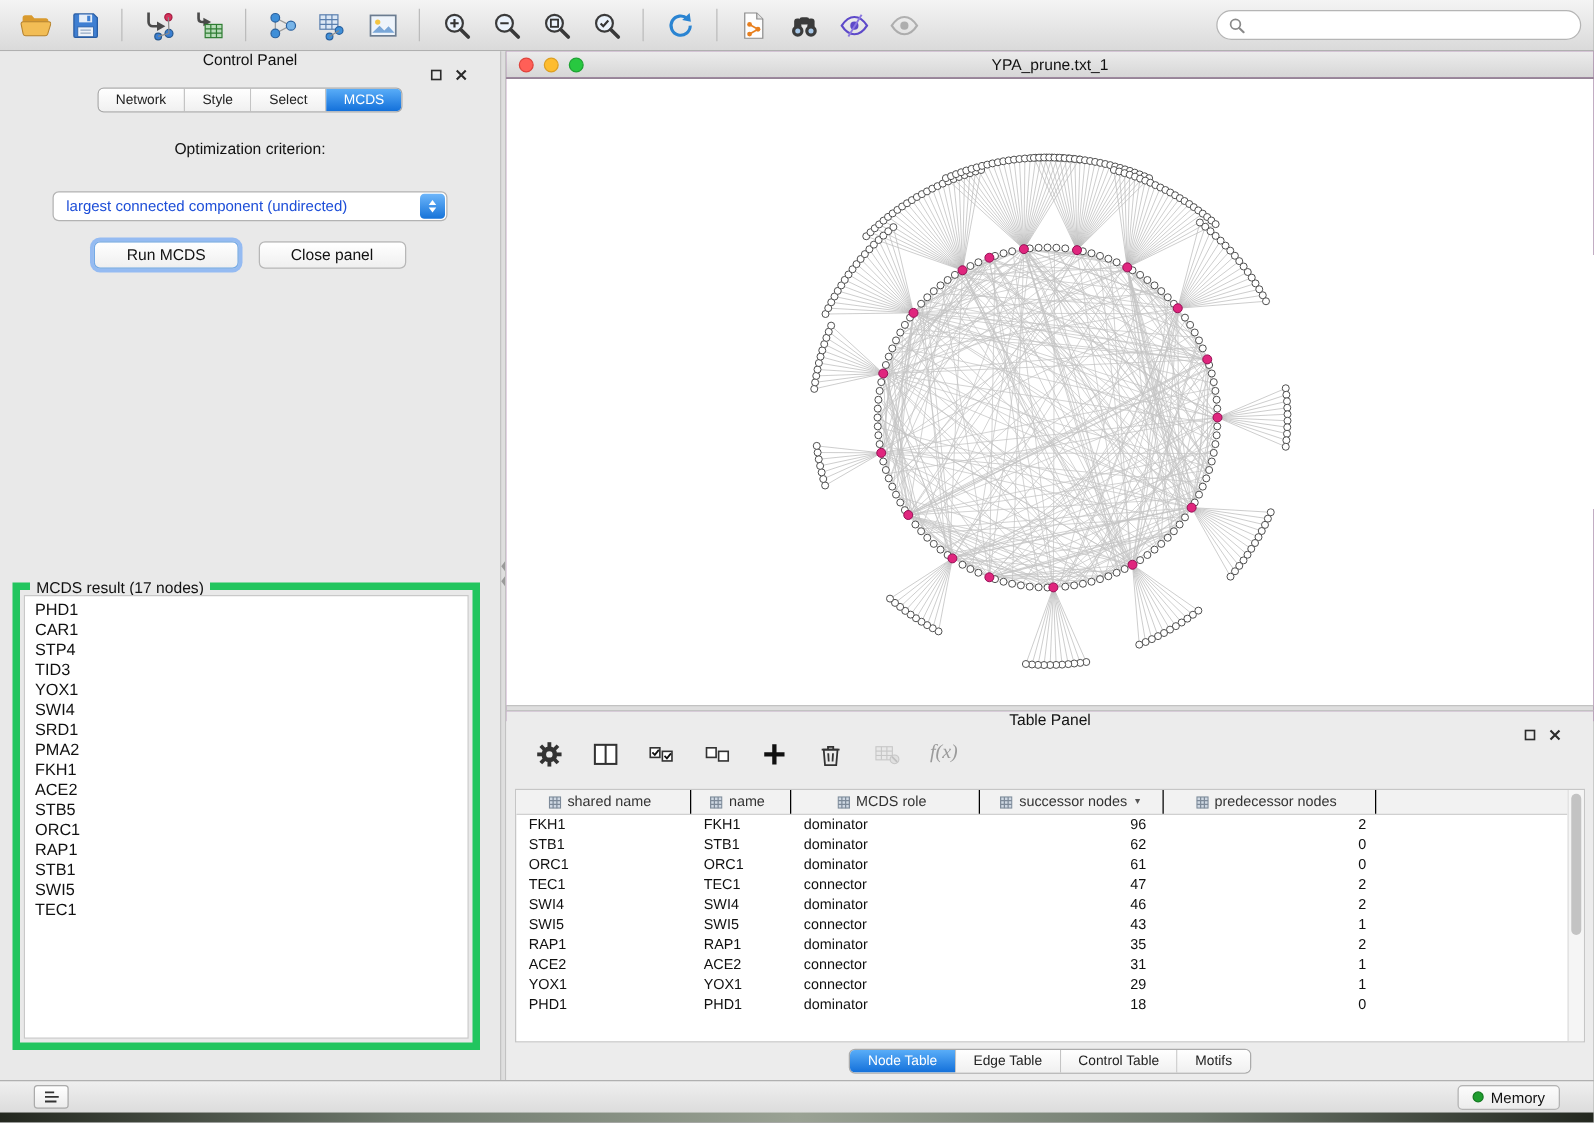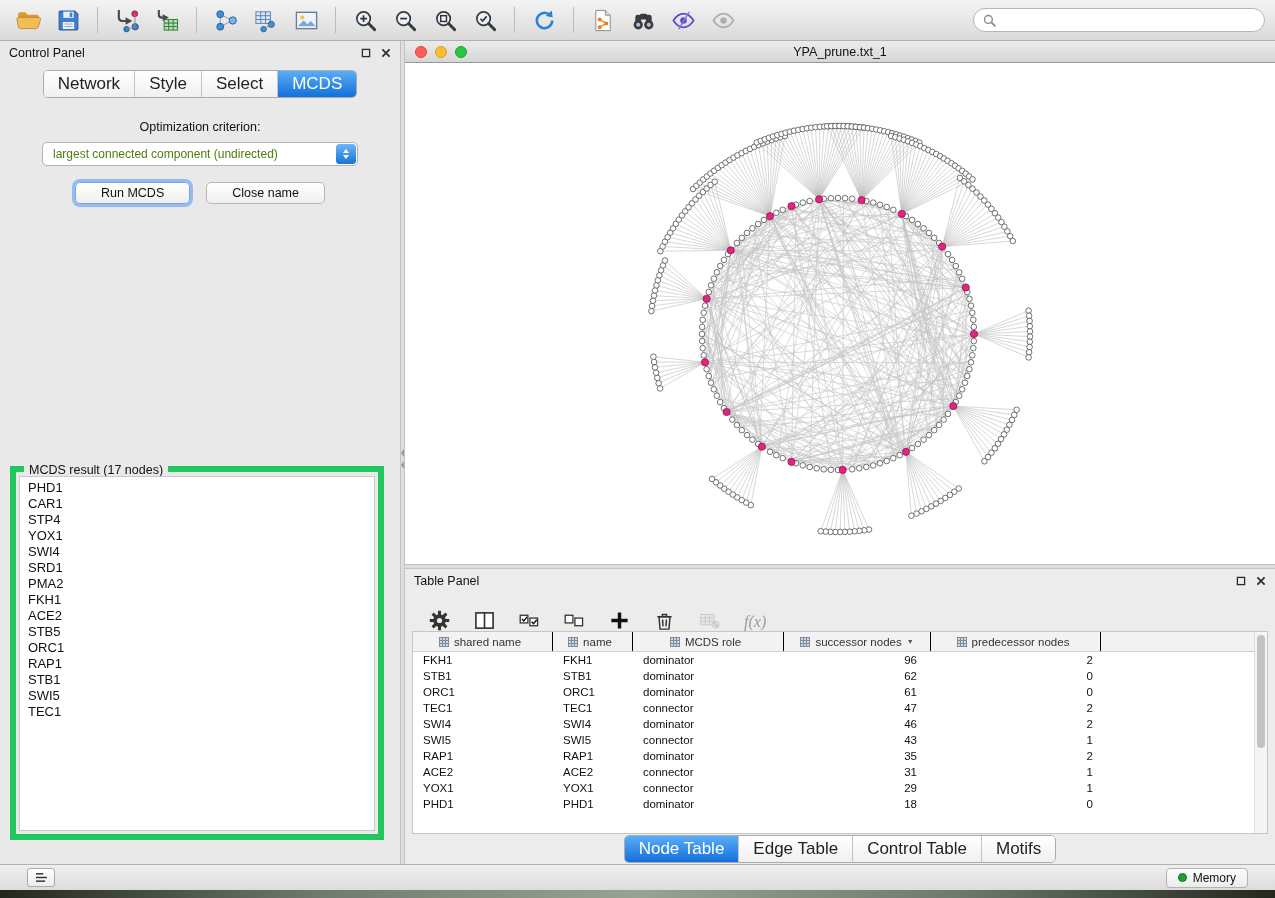--- a/index.html
+++ b/index.html
@@ -18,35 +18,35 @@
     border-radius:13px; display:flex; align-items:center; padding:0 9px; gap:6px; }
   .search-box svg { width:13px; height:13px; flex:0 0 auto; }
   .search-input { border:none; outline:none; flex:1; font-size:12px; background:transparent; font-family:inherit; }
   .dim { opacity:.45; }
 
   
   .main { position:absolute; top:41px; left:0; right:0; bottom:34px; }
 
   
   .control-panel { position:absolute; left:0; top:0; width:400px; height:100%; background:#e9e9e9; }
-  .panel-header { height:24px; display:flex; align-items:center; padding:0 9px; font-size:12.5px; color:#111; }
+  .panel-header { height:24px; display:flex; align-items:center; padding:0 26px; font-size:12.5px; color:#111;flex-direction:column; }
   .ph-icons { margin-left:auto; display:flex; gap:10px; align-items:center; }
   .ph-icons svg { width:10px; height:10px; display:block; }
 
   .cp-tabs { display:flex; justify-content:center; margin-top:5px; }
   .seg { display:flex; border:1px solid #ababab; border-radius:5px; overflow:hidden; background:#fff; }
-  .seg-item { padding:3px 14px; font-size:17px; color:#222; background:linear-gradient(#ffffff,#f0f0f0);
+  .seg-item { padding:3px 14px; font-size:11px; color:#222; background:linear-gradient(#ffffff,#f0f0f0);
     border-right:1px solid #c4c4c4; cursor:default; white-space:nowrap; }
   .seg-item:last-of-type { border-right:none; }
   .seg-item.active { background:linear-gradient(#59adf8,#1370da); color:#fff; }
 
   .opt-label { text-align:center; margin-top:22px; font-size:12.5px; color:#111; }
-  .dropdown { width:316px; margin:8px auto 0; height:24px; background:#fff; border:1px solid #b3b3b3;
+  .dropdown { width:316px; margin:27px auto 0; height:24px; background:#fff; border:1px solid #b3b3b3;
     border-radius:5px; display:flex; align-items:center; position:relative; padding:0 26px 0 10px;
-    font-size:12px; color:#4d7c0f; }
+    font-size:12px; color:#1d4ed8; }
   .dd-arrows { position:absolute; right:1px; top:1px; bottom:1px; width:20px; border-radius:3.5px;
     background:linear-gradient(#6db6fa,#1673d9); display:flex; flex-direction:column; align-items:center;
     justify-content:center; gap:2px; }
   .dd-up { width:0; height:0; border-left:3.5px solid transparent; border-right:3.5px solid transparent; border-bottom:4.5px solid #fff; }
   .dd-down { width:0; height:0; border-left:3.5px solid transparent; border-right:3.5px solid transparent; border-top:4.5px solid #fff; }
 
   .btn-row { display:flex; justify-content:center; gap:16px; margin-top:16px; }
   .mac-btn { background:linear-gradient(#ffffff,#efefef); border:1px solid #b7b7b7; border-radius:5px;
     padding:3px 25px; font-size:12.5px; color:#111; font-family:inherit; cursor:default; }
   .mac-btn.focus { box-shadow:0 0 0 3px rgba(80,150,250,.55); border-color:#73a9e6; }
@@ -73,21 +73,21 @@
   .tl-red { background:#ff5f57; border:1px solid #df433c; }
   .tl-yellow { background:#febc2e; border:1px solid #dd9f21; }
   .tl-green { background:#28c840; border:1px solid #1ea333; }
   #network-svg { display:block; width:870px; height:501px; background:#fff; }
 
   .h-splitter { position:absolute; top:523px; left:0; right:0; height:5px; background:#dedede;
     border-top:1px solid #c2c2c2; border-bottom:1px solid #c2c2c2; }
 
   
   .table-panel { position:absolute; top:528px; left:0; right:0; bottom:0; background:#ececec; display:flex; flex-direction:column; }
-  .tbl-toolbar { height:38px; display:flex; align-items:flex-end; gap:24px; padding-left:24px; }
+  .tbl-toolbar { height:38px; display:flex; align-items:flex-start; gap:24px; padding-left:24px; }
   .tbl-toolbar svg { width:21px; height:21px; display:block; }
   .fx { font-family:"Liberation Serif", serif; font-style:italic; font-size:16px; color:#9b9b9b; }
 
   .tbl-area { flex:1; position:relative; margin:0 7px; background:#fff; border:1px solid #c6c6c6; overflow:hidden; }
   .thead { position:absolute; top:0; left:0; right:13px; height:20px; display:grid;
     grid-template-columns:140px 80px 151px 147px 170px 1fr; background:#f2f2f2; border-bottom:1px solid #d0d0d0; }
   .th { display:flex; align-items:center; justify-content:center; gap:5px; font-size:11.5px; color:#333;
     border-right:1px solid #000000; overflow:hidden; white-space:nowrap; }
   .th svg { width:10px; height:10px; flex:0 0 auto; }
   .th-caret { font-size:7px; color:#555; }
@@ -311,33 +311,34 @@
       <div class="dropdown">
         <span>largest connected component (undirected)</span>
         <span class="dd-arrows">
             <span class="dd-up"></span>
             <span class="dd-down"></span>
           </span>
       </div>
 
       <div class="btn-row">
         <button class="mac-btn focus">Run MCDS</button>
-        <button class="mac-btn">Close name</button>
+        <button class="mac-btn">Close panel</button>
       </div>
 
       <div class="groupbox">
         <div class="groupbox-legend">MCDS result (17 nodes)</div>
         <div class="result-list">
 
             <div class="result-item">PHD1</div>
 
             <div class="result-item">CAR1</div>
 
             <div class="result-item">STP4</div>
 
+            <div class="result-item">TID3</div>
 
             <div class="result-item">YOX1</div>
 
             <div class="result-item">SWI4</div>
 
             <div class="result-item">SRD1</div>
 
             <div class="result-item">PMA2</div>
 
             <div class="result-item">FKH1</div>

